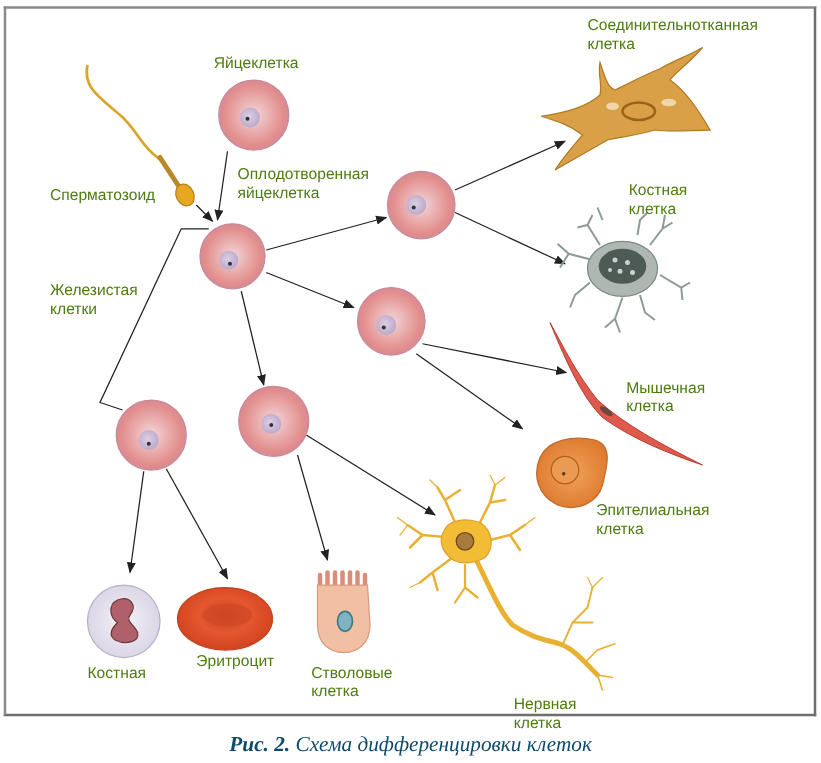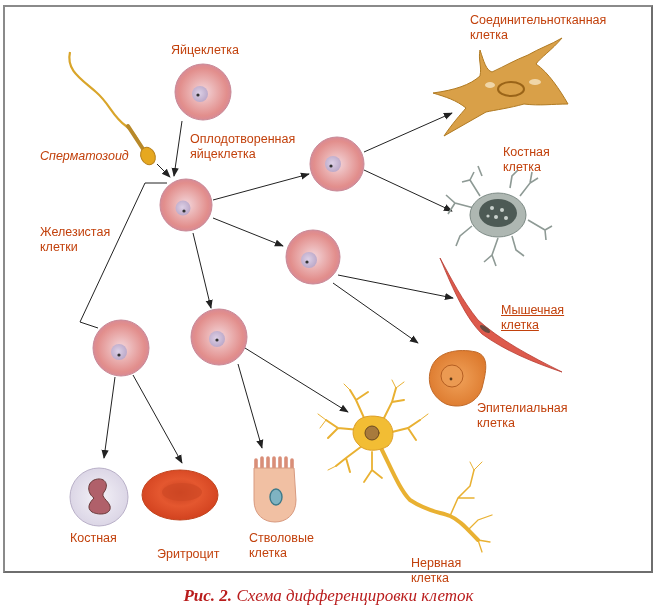--- a/index.html
+++ b/index.html
@@ -1,20 +1,20 @@
 <!DOCTYPE html>
 <html><head>
 <meta charset="utf-8">
 <style>
   html, body { margin: 0; padding: 0; background: #ffffff; }
   body { width: 657px; height: 610px; position: relative; overflow: hidden; font-family: "Liberation Sans", sans-serif; }
   #frame { position: absolute; left: 3px; top: 5px; width: 650px; height: 568px; border-left: 2px solid #8a8a8a; border-top: 2px solid #8a8a8a; border-right: 2px solid #6e6e6e; border-bottom: 2px solid #6e6e6e; box-sizing: border-box; }
   svg#diagram { position: absolute; left: 0; top: 0; }
-  .lbl { position: absolute; font-size: 12.5px; color: #c2410c; line-height: 15px; white-space: pre; }
-  #caption { position: absolute; left: 0; width: 657px; top: 586px; text-align: center; font-family: "Liberation Serif", serif; font-size: 17px; color: #b91c1c; }
+  .lbl { position: absolute; font-size: 12.5px; color: #4d7c0f; line-height: 15px; white-space: pre; }
+  #caption { position: absolute; left: 0; width: 657px; top: 586px; text-align: center; font-family: "Liberation Serif", serif; font-size: 17px; color: #0c4a6e; }
   #caption b { font-style: italic; font-weight: bold; }
   #caption i { font-style: italic; }
 </style>
 </head>
 <body>
 
 <div id="frame"></div>
 
 <svg id="diagram" width="657" height="610" viewBox="0 0 657 610">
   <defs>
@@ -164,36 +164,36 @@
     <ellipse cx="182" cy="492" rx="20" ry="9" fill="#cf4825" opacity="0.7"></ellipse>
   </g>
 
   <g>
     <circle cx="99" cy="497" r="29" fill="url(#leuGrad)" stroke="#b9b0c8" stroke-width="1"></circle>
     <path d="M94,480 C104,476 110,484 104,492 C100,497 108,500 110,506 C112,514 100,516 92,512 C86,508 90,502 94,498 C88,494 86,484 94,480 Z" fill="#b0606a" stroke="#6a3a3a" stroke-width="1"></path>
   </g>
 </svg>
 
 <div class="lbl" style="left:171px; top:43px;">Яйцеклетка</div>
-<div class="lbl" style="left:40px; top:149px;font-style:italic;">Сперматозоид</div>
+<div class="lbl" style="left:40px; top:149px;">Сперматозоид</div>
 <div class="lbl" style="left:190px; top:132px;">Оплодотворенная
 яйцеклетка</div>
 <div class="lbl" style="left:40px; top:225px;">Железистая
 клетки</div>
 <div class="lbl" style="left:470px; top:13px;">Соединительнотканная
 клетка</div>
 <div class="lbl" style="left:470px; top:145px;margin-left:33px;">Костная
 клетка</div>
-<div class="lbl" style="left:501px; top:303px;text-decoration:underline;">Мышечная
+<div class="lbl" style="left:501px; top:303px;">Мышечная
 клетка</div>
 <div class="lbl" style="left:477px; top:401px;">Эпителиальная
 клетка</div>
 <div class="lbl" style="left:411px; top:556px;">Нервная
 клетка</div>
 <div class="lbl" style="left:249px; top:531px;">Стволовые
 клетка</div>
-<div class="lbl" style="left:157px; top:547px;">Эритроцит</div>
+<div class="lbl" style="left:157px; top:522px;">Эритроцит</div>
 <div class="lbl" style="left:70px; top:531px;">Костная</div>
 
 <div id="caption">
   <b>Рис. 2.</b>
   <i>Схема дифференцировки клеток</i>
 </div>
 
 </body></html>

